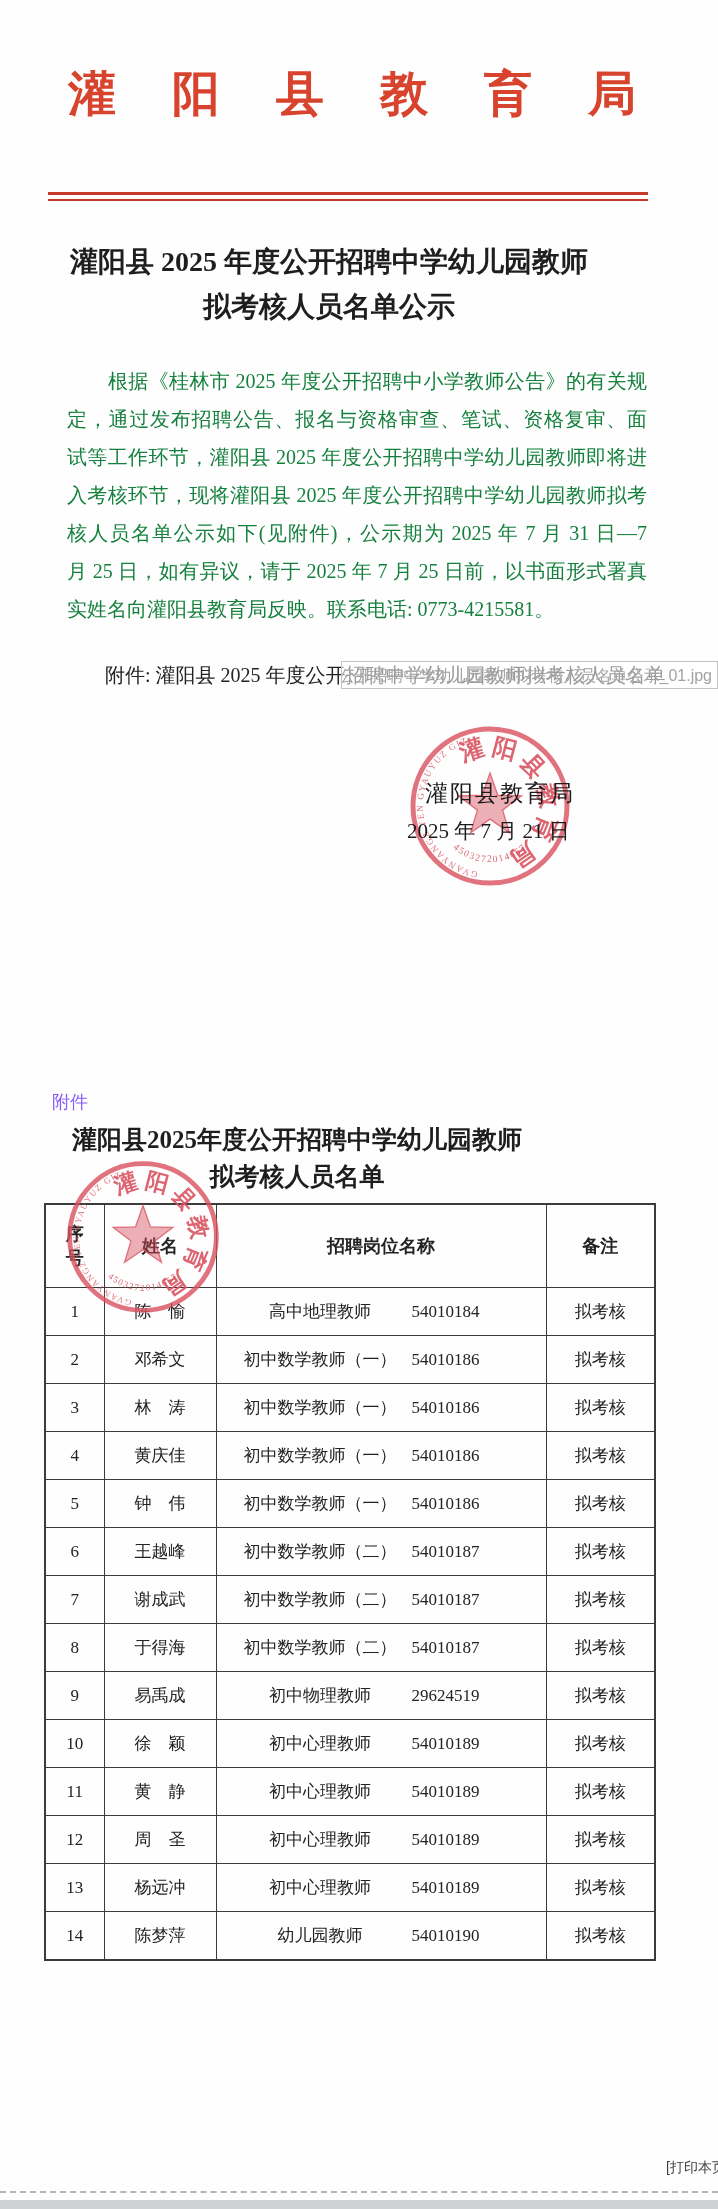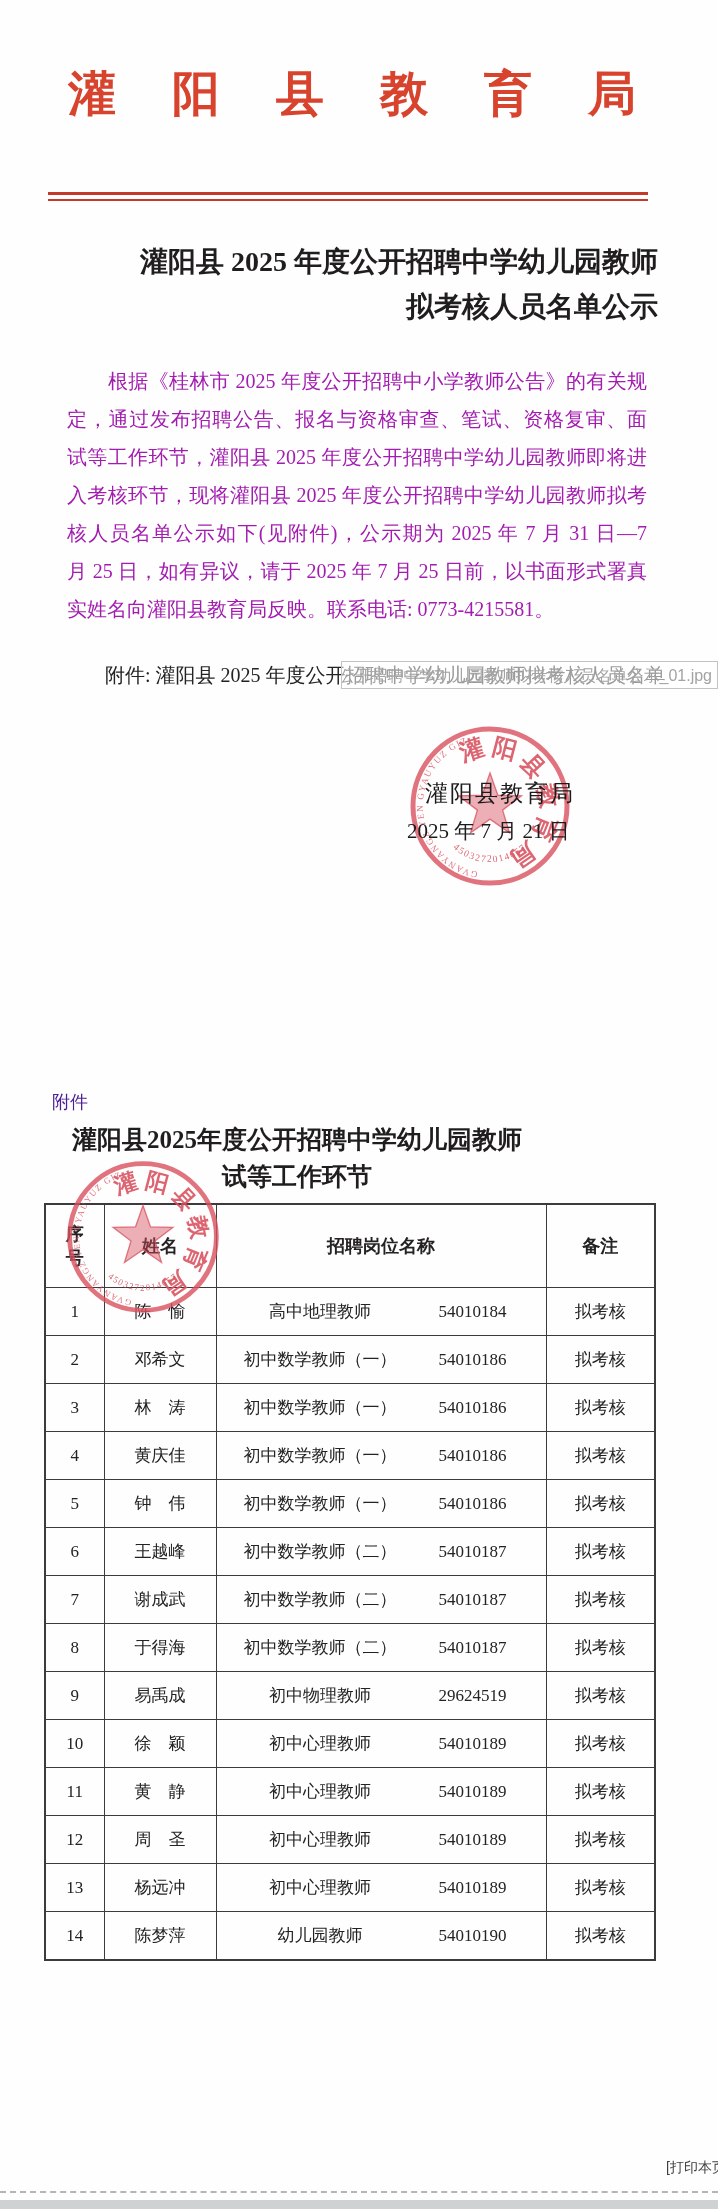--- a/index.html
+++ b/index.html
@@ -4,56 +4,56 @@
 <style>
   html,body{margin:0;padding:0;background:#ffffff;}
   #page{position:relative;width:718px;height:2209px;background:#fefefe;overflow:hidden;
         font-family:"Liberation Serif","DejaVu Serif",serif;color:#222;}
 
   
   .agency-header{position:absolute;left:68px;top:68px;font-size:48px;font-weight:700;
                  color:#d8432e;letter-spacing:56px;white-space:nowrap;line-height:52px;}
   .red-rule{position:absolute;left:48px;top:192px;width:600px;height:9px;box-sizing:border-box;
             border-top:3px solid #c5392a;border-bottom:2px solid #c5392a;}
-  .doc-title{position:absolute;left:0;top:239px;width:658px;text-align:right;
+  .doc-title{position:absolute;left:0;top:239px;width:658px;text-align:center;
              font-size:28px;font-weight:700;line-height:45px;color:#1f1d1d;}
-  .body-par{position:absolute;left:67px;top:362px;width:580px;font-size:20px;color:#a21caf;}
+  .body-par{position:absolute;left:67px;top:362px;width:580px;font-size:20px;color:#15803d;}
   .body-line{height:38px;line-height:38px;text-align:justify;text-align-last:justify;
              white-space:nowrap;}
   .body-line.first{text-indent:41px;}
   .body-line.last{text-align-last:left;}
   .attachment-line{position:absolute;left:105px;top:662px;font-size:20px;color:#242222;
                    white-space:nowrap;}
   .filename-tooltip{position:absolute;left:341px;top:661px;width:377px;height:28px;
                     background:rgba(255,255,255,0.55);border:1px solid #c3c3c3;
                     box-sizing:border-box;overflow:hidden;}
   .filename-tooltip span{position:absolute;right:5px;top:4px;font-size:16px;color:#a3a3a3;
                          white-space:nowrap;font-family:"Liberation Sans",sans-serif;}
   .seal{position:absolute;pointer-events:none;}
   .seal1{left:405px;top:721px;width:170px;height:170px;}
   .seal2{left:62px;top:1156px;width:162px;height:162px;}
   .signer{position:absolute;left:425px;top:778px;font-size:23px;color:#1c1a1a;
           letter-spacing:2px;white-space:nowrap;}
   .sign-date{position:absolute;left:407px;top:817px;font-size:21px;color:#1c1a1a;
              white-space:nowrap;}
 
   
-  .att-label{position:absolute;left:52px;top:1090px;font-size:18px;color:#4c1d95;}
+  .att-label{position:absolute;left:52px;top:1090px;font-size:18px;color:#8b5cf6;}
   .att-title{position:absolute;left:0;top:1121px;width:594px;text-align:center;
              font-size:25px;font-weight:700;line-height:37px;color:#1f1d1d;}
   table.roster{position:absolute;left:44px;top:1203px;width:610px;height:740px;
                border-collapse:collapse;table-layout:fixed;}
   table.roster th,table.roster td{border:1.5px solid #3b3b3b;padding:12px;text-align:center;
                font-weight:400;color:#242222;}
   table.roster{border:2px solid #3b3b3b;}
   table.roster th{height:58px;font-size:18px;font-weight:700;}
   table.roster td{font-size:17px;}
   td.pos-cell .pos-wrap{display:flex;width:100%;align-items:center;}
   td.pos-cell .pname{flex:0 0 60%;text-align:center;}
-  td.pos-cell .pcode{flex:0 0 40%;text-align:center;}
+  td.pos-cell .pcode{flex:0 0 40%;text-align:left;}
 
   
   .print-link{position:absolute;left:666px;top:2159px;font-size:14px;color:#3f3f3f;
               white-space:nowrap;font-family:"Liberation Sans",sans-serif;}
   .dash-divider{position:absolute;left:0;top:2191px;width:718px;height:0;
                 border-top:2px dashed #b5b5b5;}
   .gray-strip{position:absolute;left:0;top:2200px;width:718px;height:9px;background:#cfd2d2;}
 
   .seal text{font-family:"Liberation Serif","DejaVu Serif",serif;}
 </style>
@@ -108,21 +108,21 @@
     </text>
   </svg>
 
   <div class="signer">灌阳县教育局</div>
   <div class="sign-date">2025 年 7 月 21 日</div>
 
   <div class="att-label">附件</div>
 
   <div class="att-title">
     <div>灌阳县2025年度公开招聘中学幼儿园教师</div>
-    <div>试等工作环节</div>
+    <div>拟考核人员名单</div>
   </div>
 
   <table class="roster">
     <colgroup>
         <col style="width:59px">
         <col style="width:112px">
         <col style="width:330px">
         <col style="width:109px">
       </colgroup>
     <tbody>

